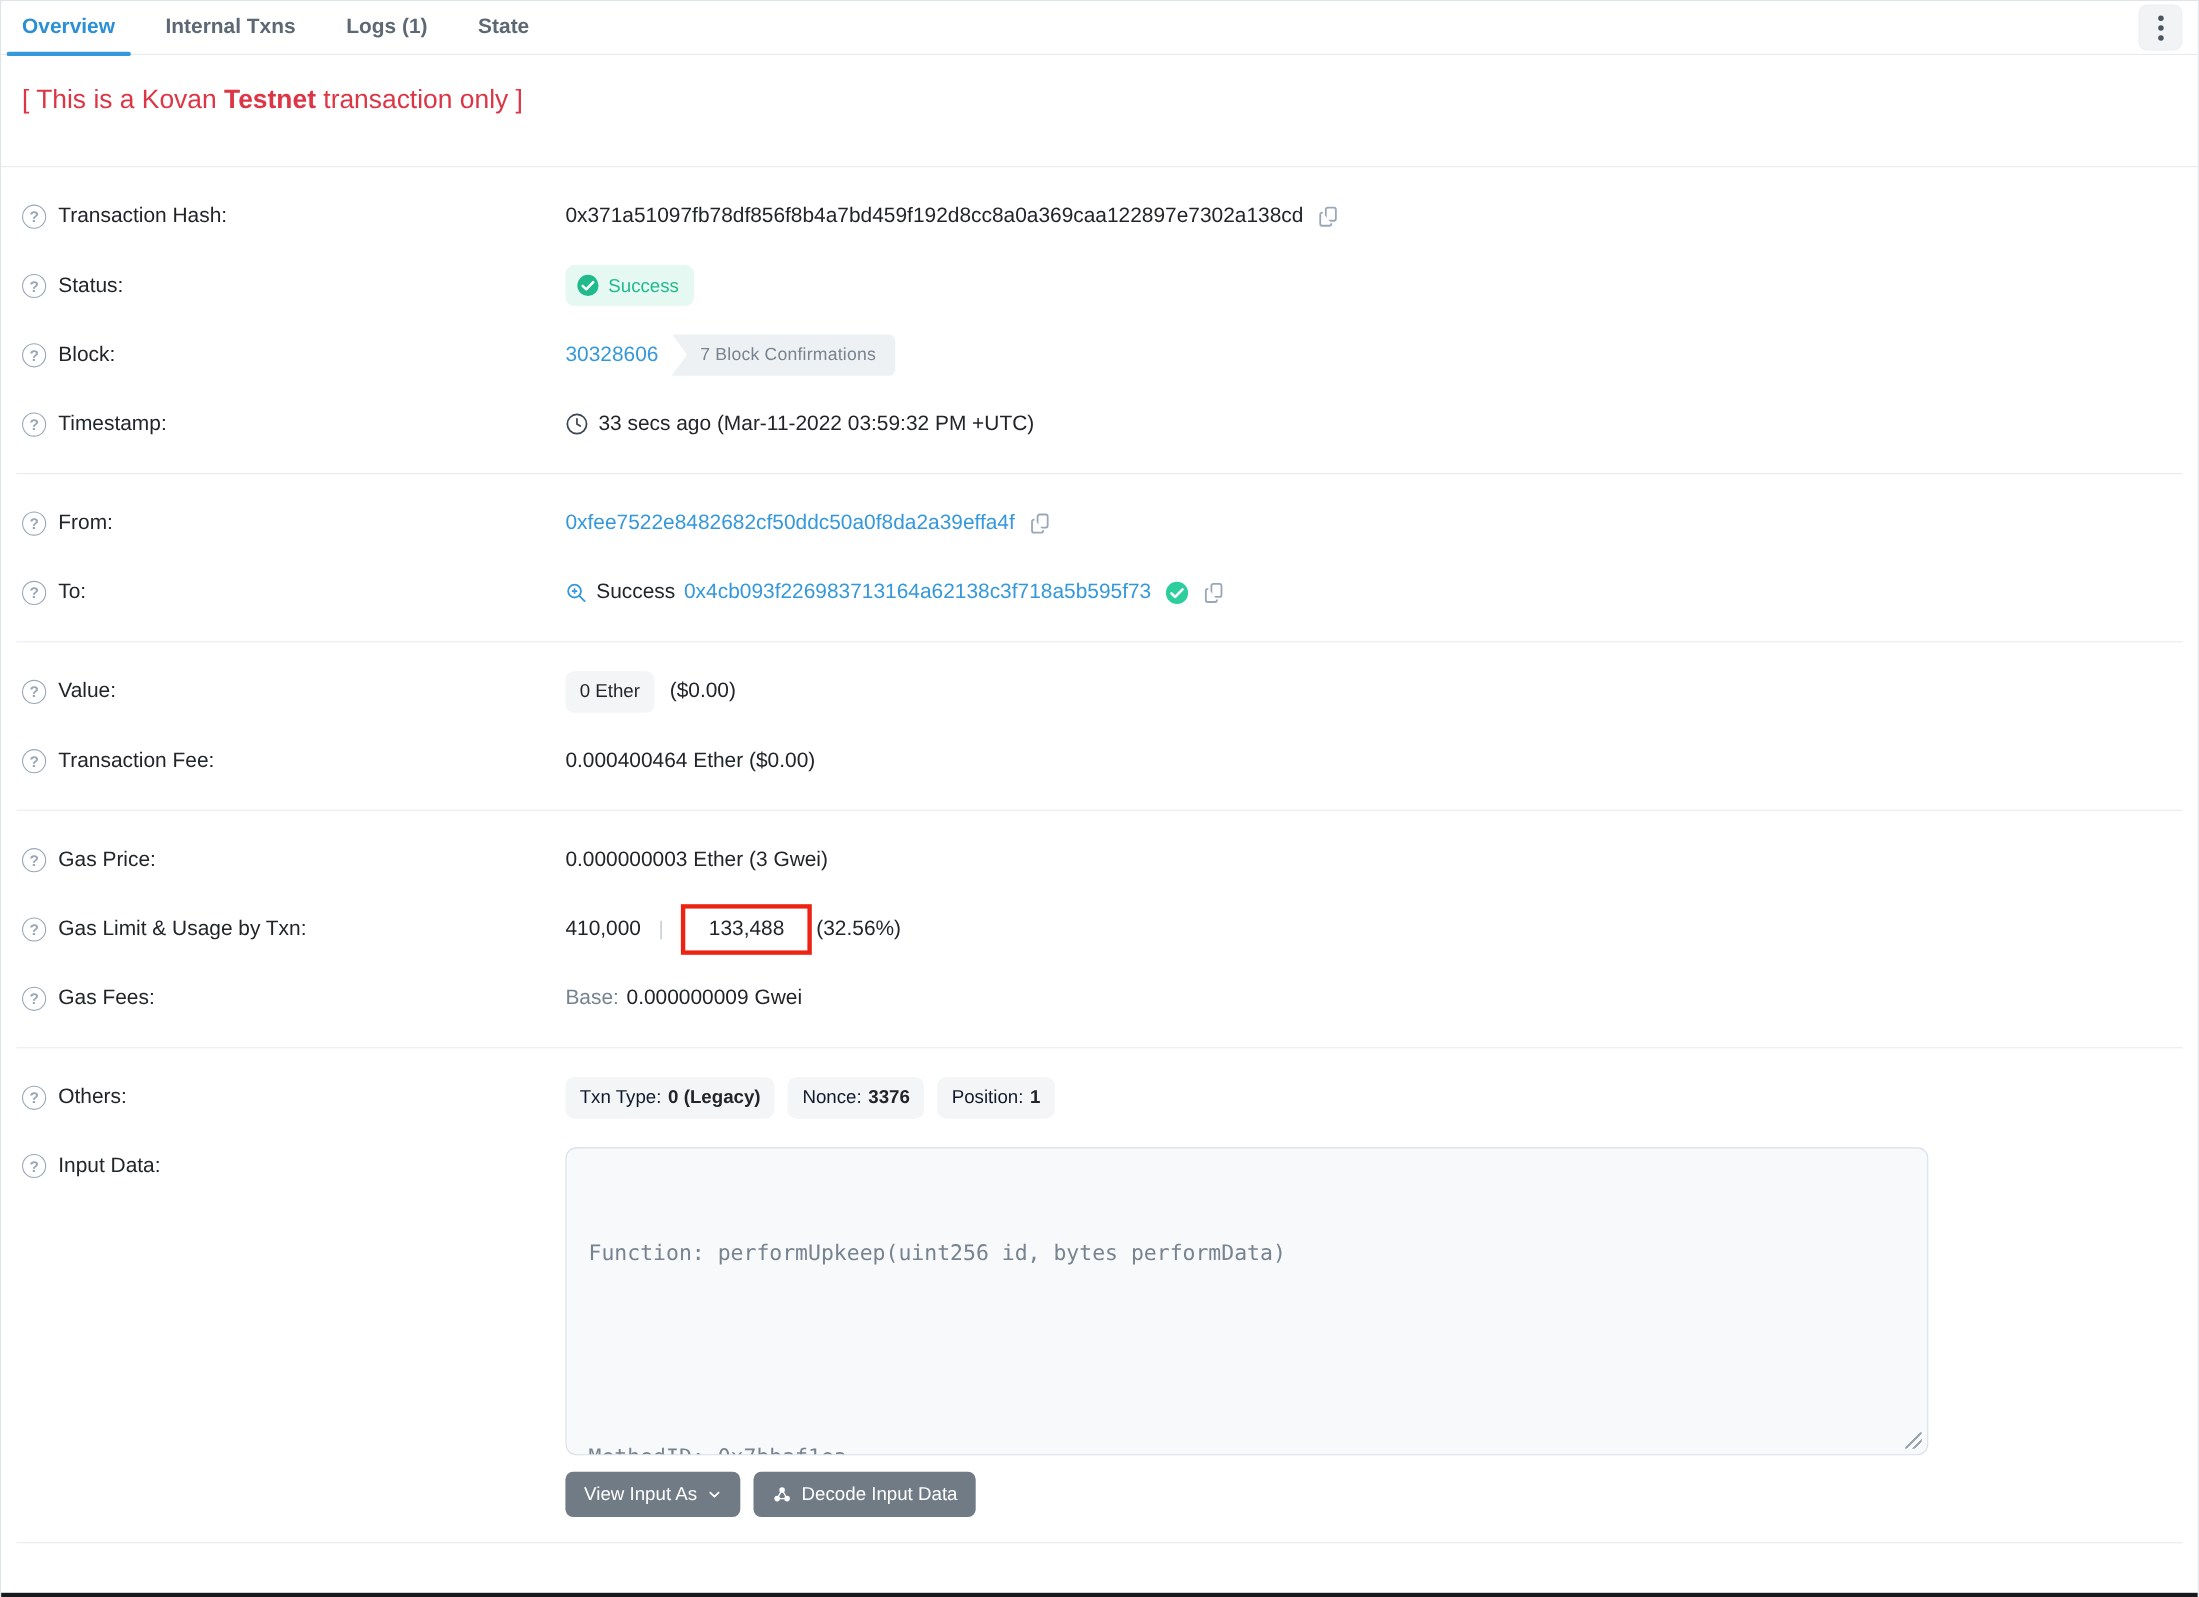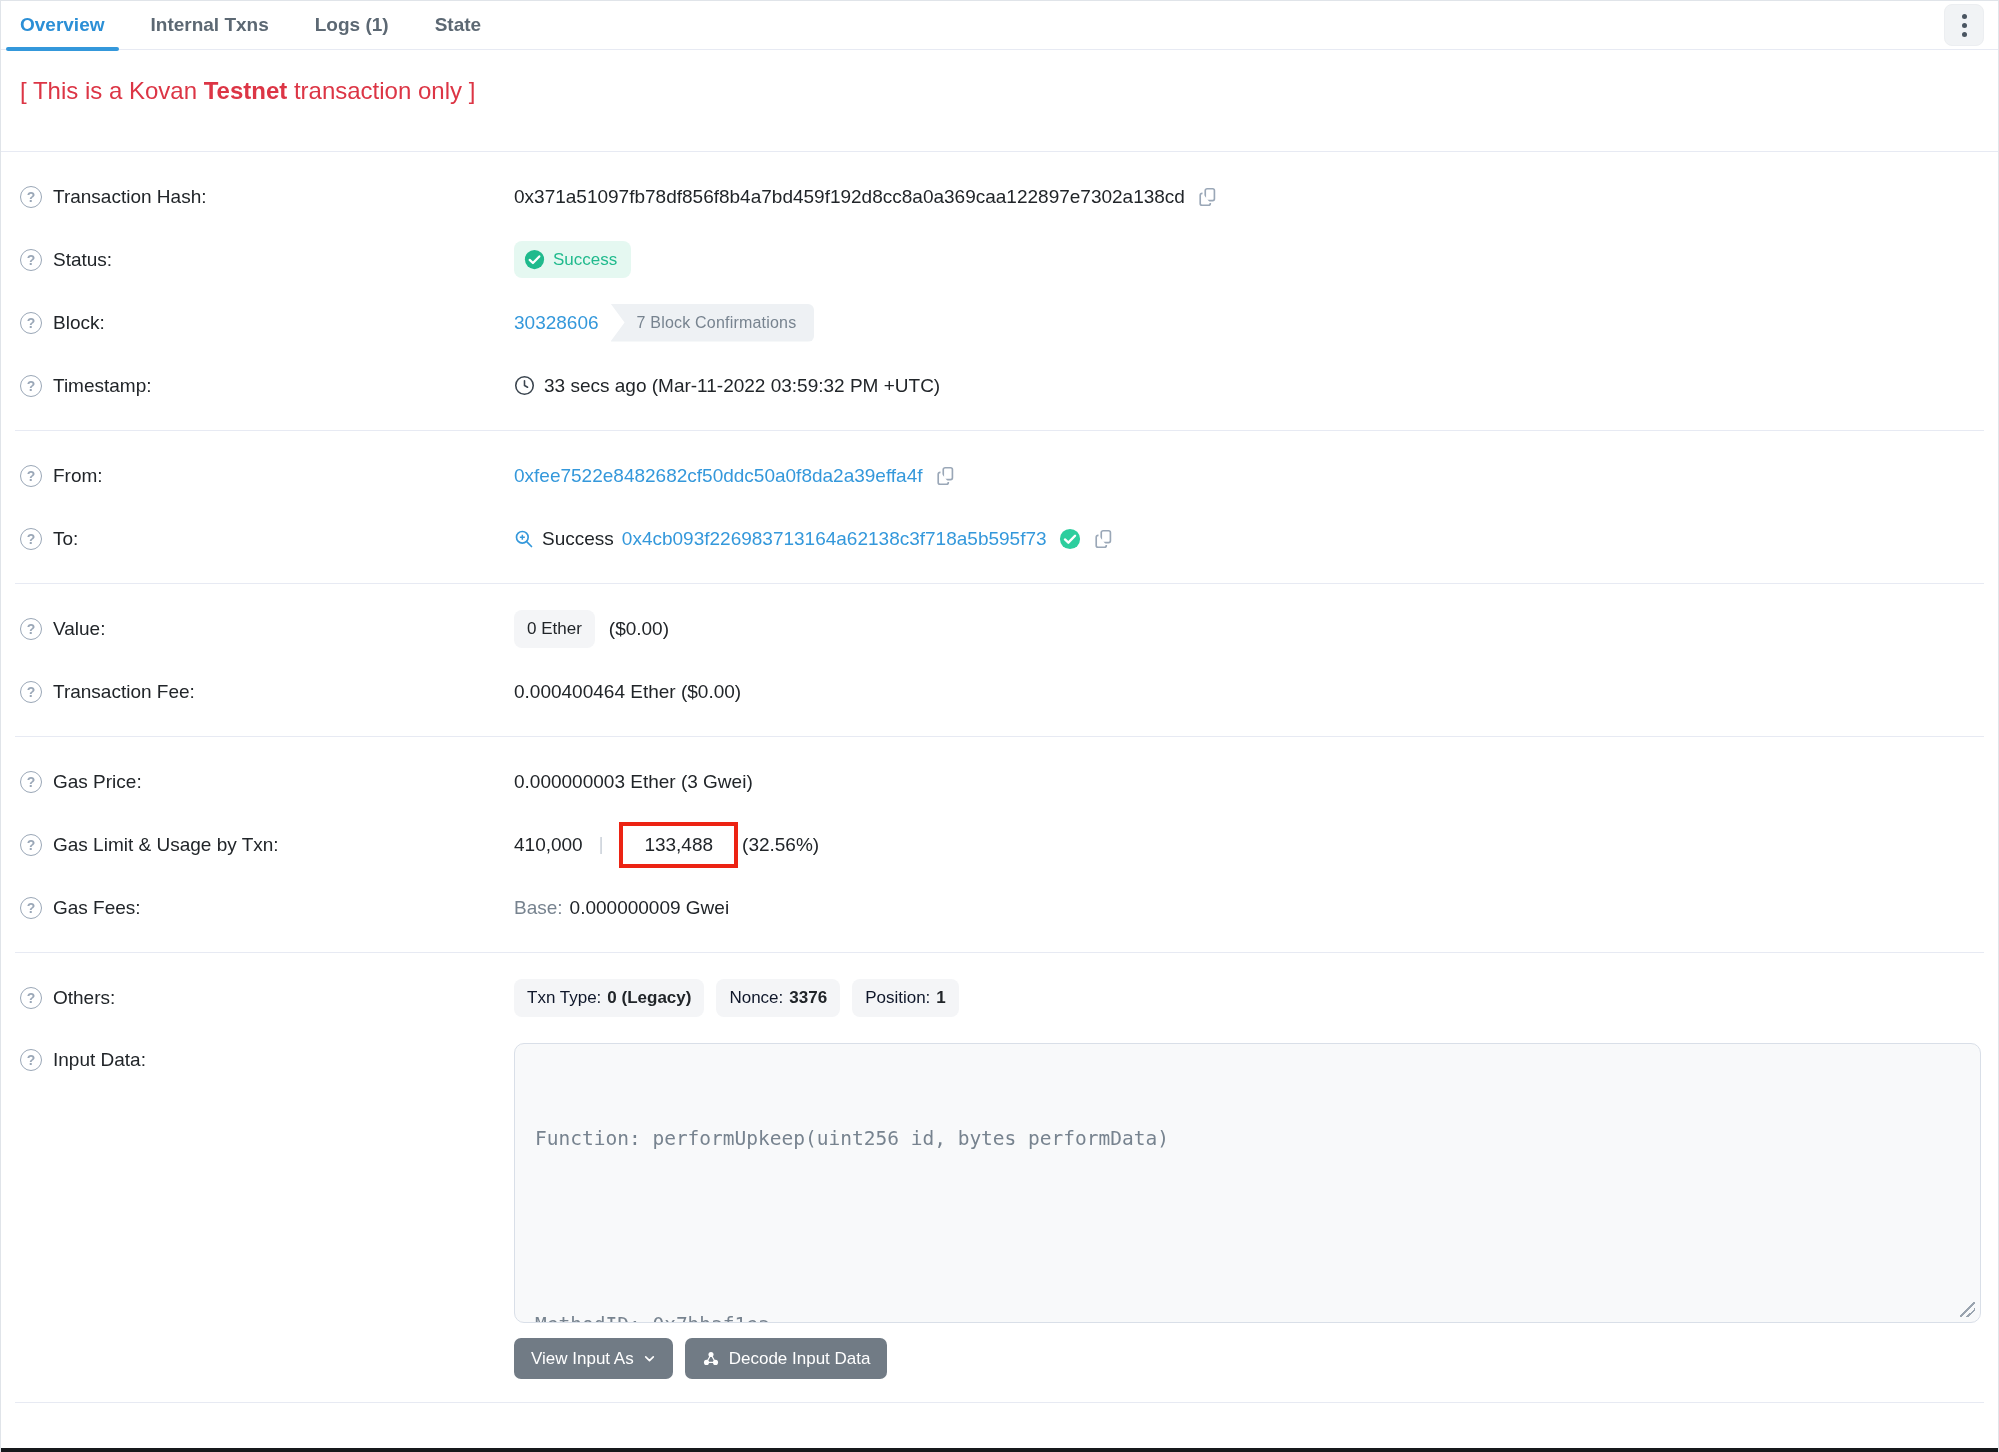--- a/index.html
+++ b/index.html
@@ -134,21 +134,21 @@
     padding: 8px 21px;
     margin-right: 4px;
   }
 
   .muted { color:#77838f; }
   .base-val { margin-left: 7px; }
 
   
   .inputbox {
     position: relative;
-    width: 1467px;
+    width: 1239px;
     height: 280px;
     background: #f8f9fa;
     border: 1px solid #d9dfe8;
     border-radius: 10px;
     padding: 17px 20px;
     overflow: hidden;
     font-family: "DejaVu Sans Mono", monospace;
     font-size: 19.5px;
     line-height: 31px;
     color: #77838f;

